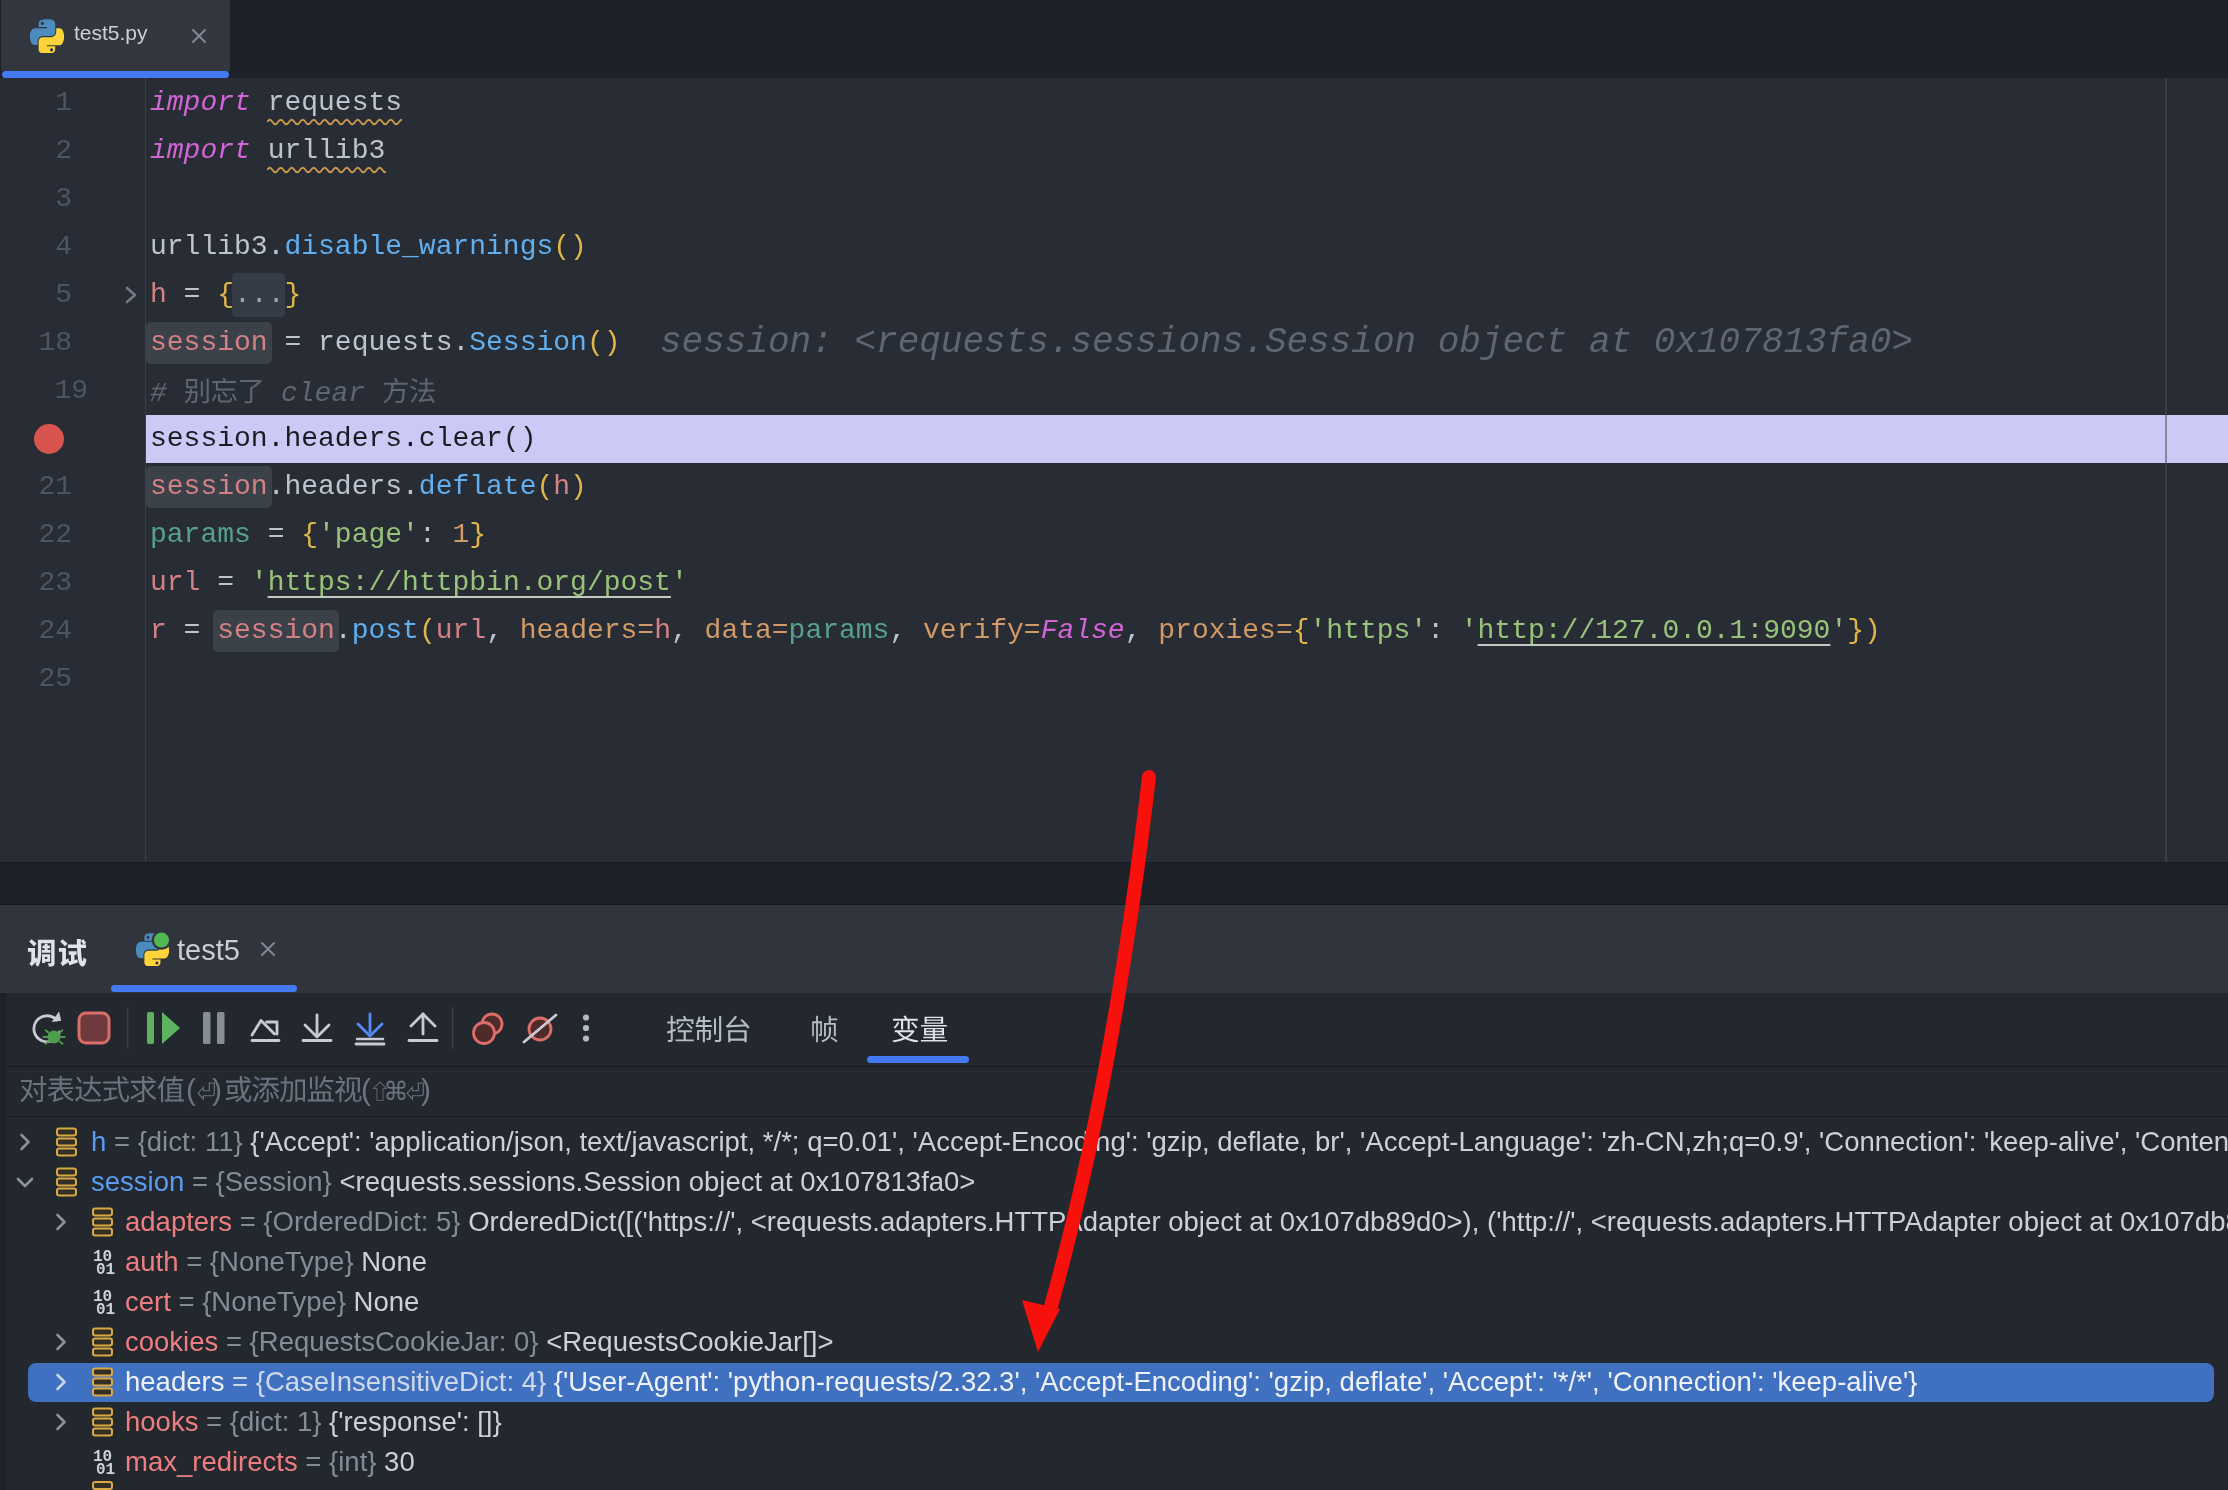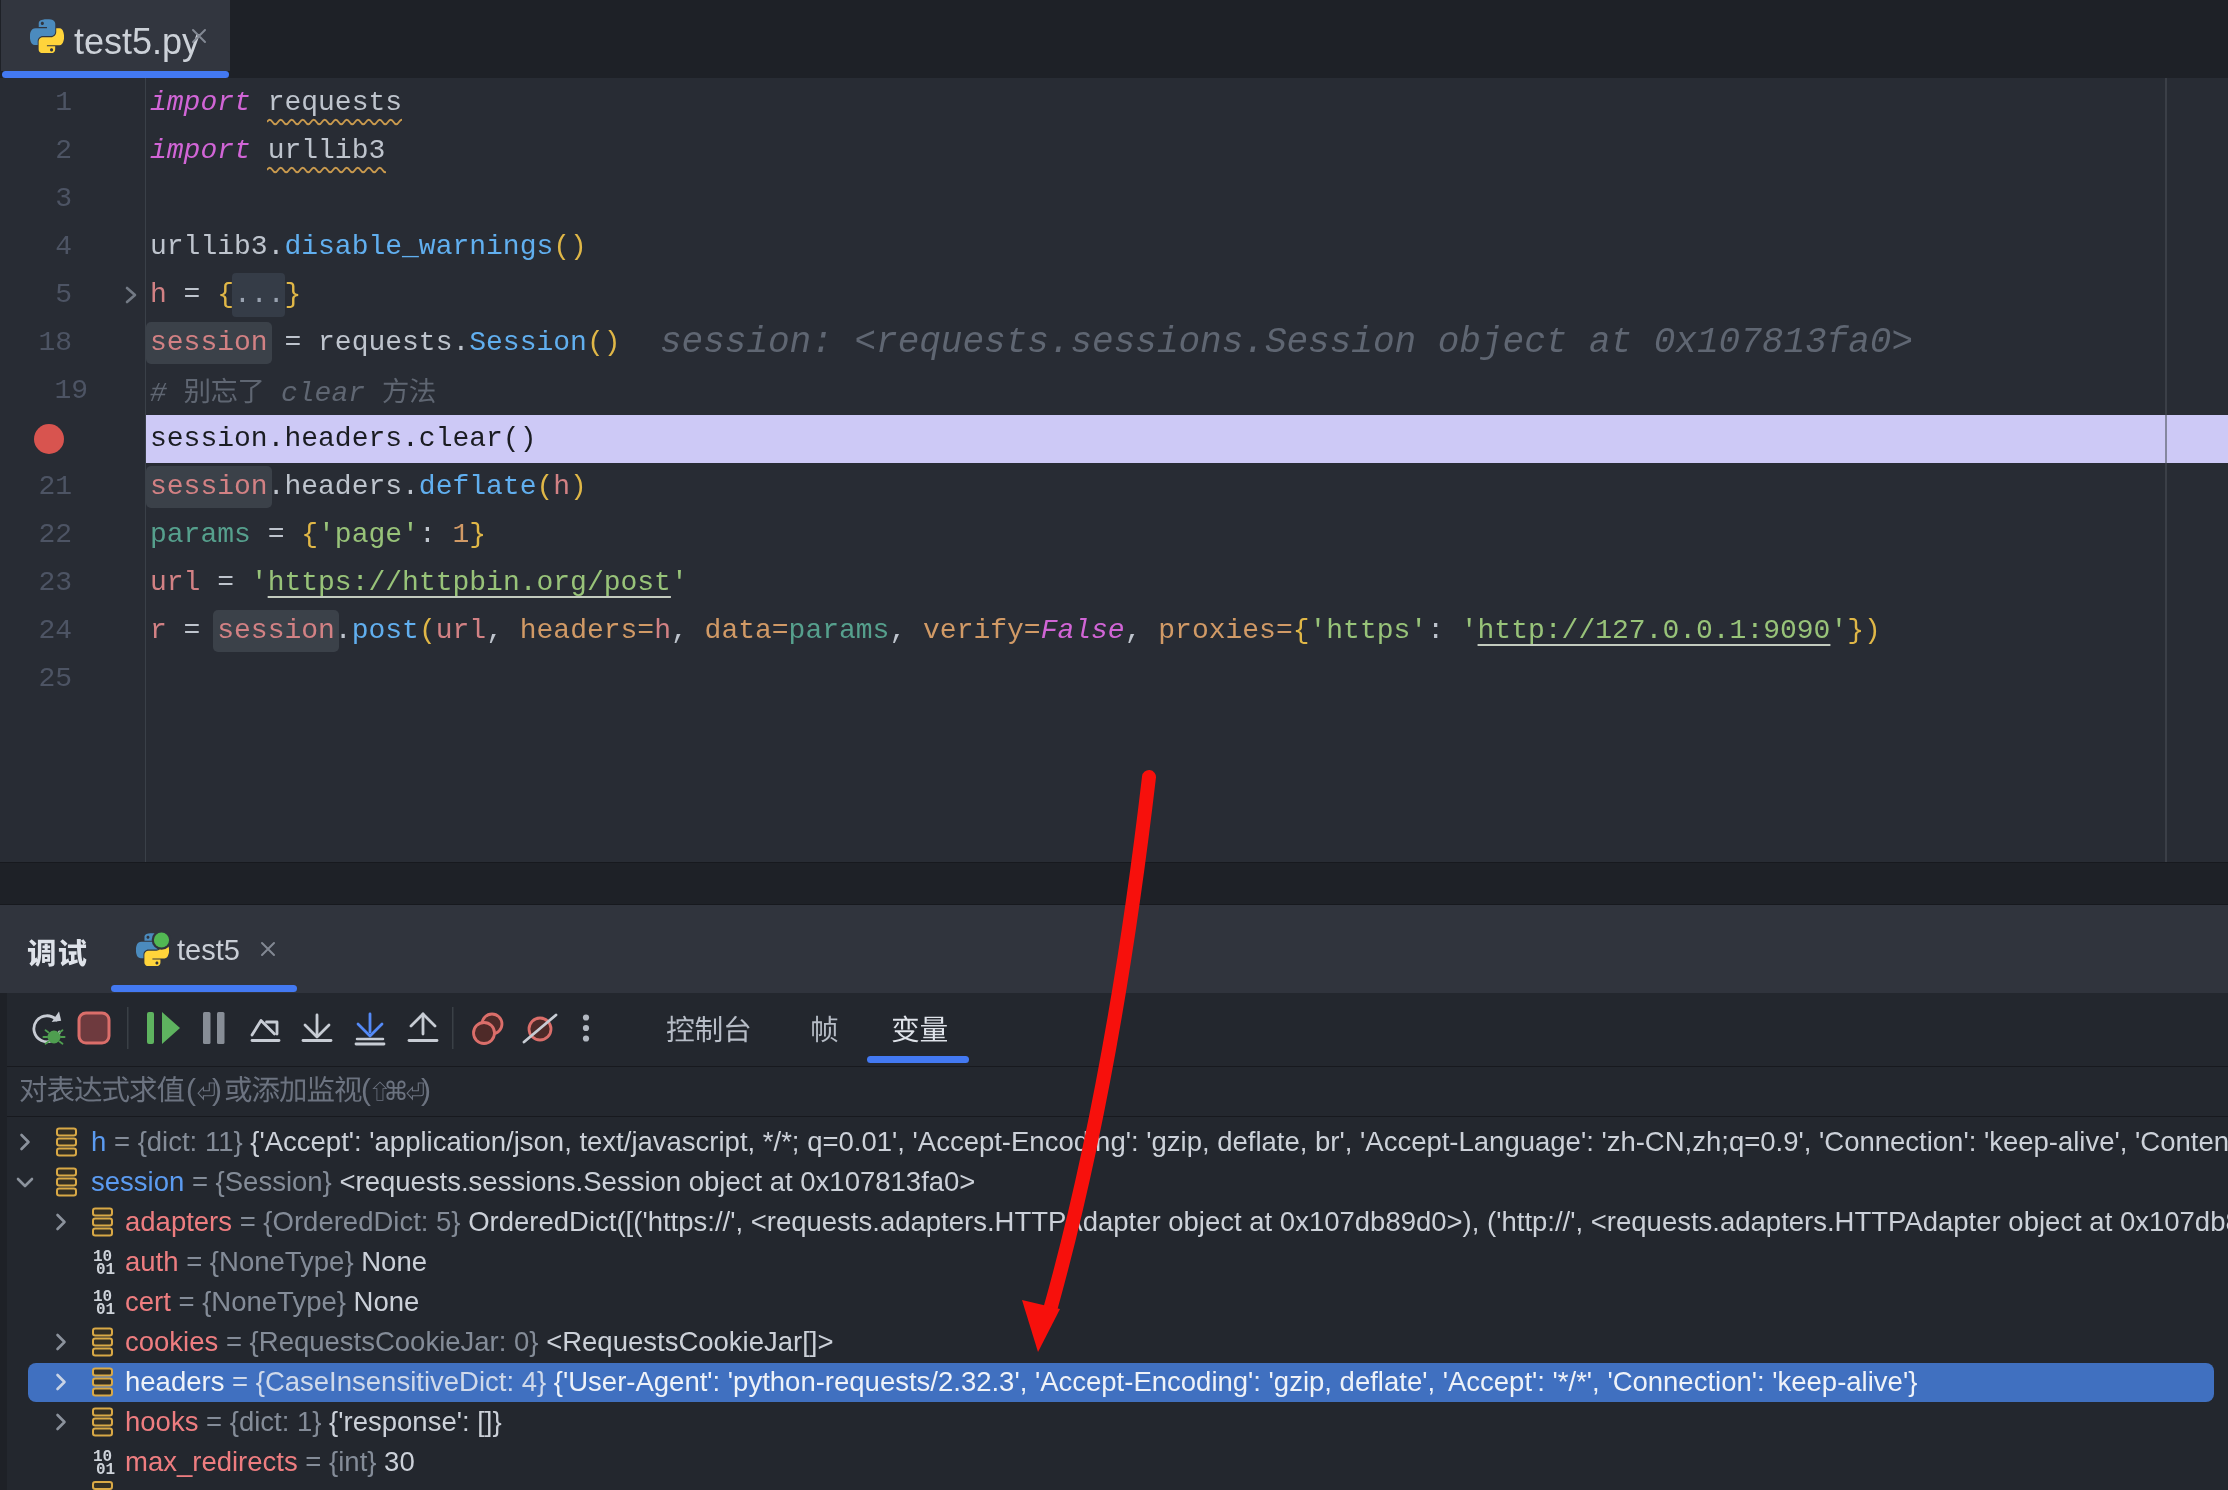--- a/index.html
+++ b/index.html
@@ -26,21 +26,21 @@
 .sel .tg{color:#cfd9ea;}
 </style></head><body>
 <div id="app">
     <div class="abs" style="left:0;top:0;width:2228px;height:78px;background:#1e2127"></div>
     <div class="abs" style="left:1px;top:0;width:229px;height:71px;background:#32363f"></div>
     <div class="abs" style="left:2px;top:71px;width:227px;height:7px;border-radius:3.5px;background:#4379f2"></div>
     <svg class="abs" style="left:30px;top:19px" width="34" height="34" viewBox="0 0 111 111">
       <path fill="#4b8bbe" d="M54.9 1c-4.6 0-9 .4-12.9 1.1-11.4 2-13.5 6.2-13.5 14v10.3h27v3.4H18.3c-7.9 0-14.8 4.7-16.9 13.7-2.5 10.3-2.6 16.8 0 27.5 1.9 8 6.5 13.7 14.4 13.7h9.3V72.3c0-8.9 7.7-16.8 16.9-16.8h27c7.5 0 13.5-6.2 13.5-13.8V15.9c0-7.3-6.2-12.8-13.5-14C64.4 1.3 59.5 1 54.9 1zM40.3 9.3c2.8 0 5.1 2.3 5.1 5.2 0 2.8-2.3 5.1-5.1 5.1-2.8 0-5.1-2.3-5.1-5.1 0-2.9 2.3-5.2 5.1-5.2z"></path>
       <path fill="#ffd43b" d="M85.6 30.4v12c0 9.3-7.9 17.2-16.9 17.2H41.7c-7.4 0-13.5 6.3-13.5 13.8v25.8c0 7.3 6.4 11.7 13.5 13.8 8.6 2.5 16.8 3 27 0 6.8-2 13.5-6 13.5-13.8v-10.3h-27v-3.4h40.6c7.9 0 10.8-5.5 13.5-13.7 2.8-8.5 2.7-16.7 0-27.5-1.9-7.8-5.7-13.7-13.5-13.7H85.6zM70.4 95.7c2.8 0 5.1 2.3 5.1 5.2 0 2.8-2.3 5.1-5.1 5.1-2.8 0-5.1-2.3-5.1-5.1 0-2.9 2.3-5.2 5.1-5.2z"></path>
     </svg>
-    <div class="abs" style="left:74px;top:21px;font-size:36px;color:#ccd1d8">test5.py</div>
+    <div class="abs" style="left:74px;top:21px;font-size:21px;color:#ccd1d8">test5.py</div>
     <svg class="abs" style="left:189px;top:26px" width="20" height="20" viewBox="0 0 20 20">
       <path stroke="#828893" stroke-width="2" stroke-linecap="round" d="M4 4L16 16M16 4L4 16"></path>
     </svg>
     <div class="abs" style="left:146px;top:322px;width:126px;height:42px;border-radius:5px;background:#3b4149"></div>
     <div class="abs" style="left:146px;top:466px;width:126px;height:42px;border-radius:5px;background:#3b4149"></div>
     <div class="abs" style="left:213.4px;top:610px;width:126px;height:42px;border-radius:5px;background:#3b4149"></div>
     <div class="abs" style="left:146px;top:415px;width:2082px;height:48px;background:#cdc9f6"></div>
     <div class="abs" style="left:2165px;top:78px;width:2px;height:784px;background:#4b5058;opacity:.55"></div>
     <div class="abs" style="left:145px;top:78px;width:1px;height:784px;background:#3a4048"></div>
     <div class="gut" style="left:0;top:79px">1</div>

